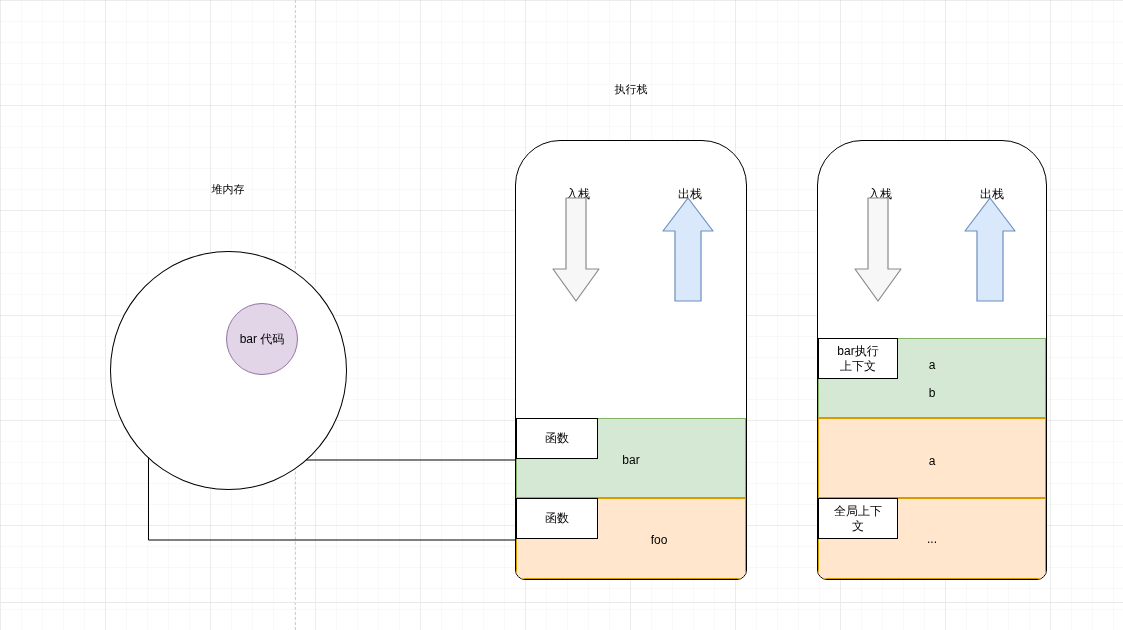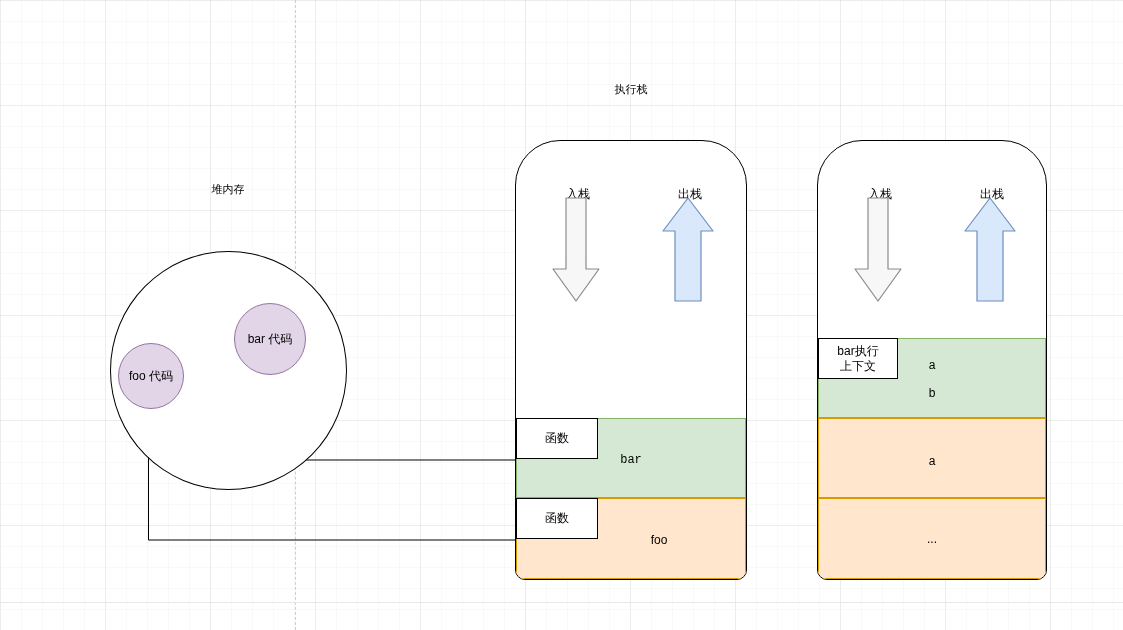--- a/index.html
+++ b/index.html
@@ -43,21 +43,21 @@
     position: absolute; left: 110px; top: 251px; width: 237px; height: 239px;
     background: #fff; border: 1px solid #000; border-radius: 50%;
   }
   .node {
     position: absolute; border-radius: 50%;
     background: #e1d5e7; border: 1px solid #9673a6;
     display: flex; align-items: center; justify-content: center;
     text-align: center; line-height: 1.2;
   }
   .node-foo { left: 118px; top: 343px; width: 66px; height: 66px; }
-  .node-bar { left: 234px; top: 303px; width: 72px; height: 72px; }
+  .node-bar { left: 226px; top: 303px; width: 72px; height: 72px; }
 
   
   .stack-box {
     position: absolute; top: 140px; height: 440px;
     background: #fff; border: 1px solid #000;
     border-radius: 45px 45px 10px 10px;
     overflow: hidden;
   }
   .exec-box { left: 515px; width: 232px; }
   .ctx-box  { left: 817px; width: 230px; }
@@ -114,23 +114,20 @@
       <marker id="arrowhead" viewBox="0 0 10 10" refX="8.5" refY="5" markerWidth="8" markerHeight="8" orient="auto-start-reverse">
         <path d="M0,0 L10,5 L0,10 L3,5 Z" fill="#000"></path>
       </marker>
     </defs>
     <polyline points="515,460 259.5,460 259.5,381" fill="none" stroke="#000" stroke-width="1" marker-end="url(#arrowhead)"></polyline>
     <polyline points="515,540 148.5,540 148.5,412" fill="none" stroke="#000" stroke-width="1" marker-end="url(#arrowhead)"></polyline>
   </svg>
 
   <div class="title heap-title">堆内存</div>
   <div class="heap-circle"></div>
-  <div class="node node-foo">
-    <span>foo 代码</span>
-  </div>
   <div class="node node-bar">
     <span>bar 代码</span>
   </div>
 
   <div class="title exec-title">执行栈</div>
   <div class="stack-box exec-box">
     <div class="flow-label push-label">入栈</div>
     <div class="flow-label pop-label">出栈</div>
 
     <svg class="big-arrow down-arrow" width="48" height="106" viewBox="0 0 48 106">
@@ -139,21 +136,21 @@
     <svg class="big-arrow up-arrow" width="52" height="106" viewBox="0 0 52 106">
       <path d="M26 1 L51 34 L39 34 L39 104 L13 104 L13 34 L1 34 Z" fill="#dae8fc" stroke="#6c8ebf" stroke-width="1.2" stroke-linejoin="round"></path>
     </svg>
 
     <div class="row row-green row-b"></div>
     <div class="row row-orange row-c"></div>
 
     <div class="frame-label-box exec-frame-box box-b">
       <span>函数</span>
     </div>
-    <div class="frame-value" style="top:312px;font-family:Liberation Mono, monospace;">bar</div>
+    <div class="frame-value" style="top:312px;">bar</div>
 
     <div class="frame-label-box exec-frame-box box-c">
       <span>函数</span>
     </div>
     <div class="frame-value" style="top:392px;margin-left:28px;">foo</div>
   </div>
 
   <div class="stack-box ctx-box">
     <div class="flow-label push-label">入栈</div>
     <div class="flow-label pop-label">出栈</div>
@@ -170,16 +167,19 @@
     <div class="row row-orange row-c"></div>
 
     <div class="frame-label-box ctx-frame-box box-a">
       <span>bar执行上下文</span>
     </div>
     <div class="frame-value" style="top:217px;">a</div>
     <div class="frame-value" style="top:245px;">b</div>
 
     <div class="frame-value" style="top:313px;">a</div>
 
+    <div class="frame-label-box ctx-frame-box box-c">
+      <span>全局上下文</span>
+    </div>
     <div class="frame-value" style="top:391px;">...</div>
   </div>
 
 </div>
 
 </body></html>

